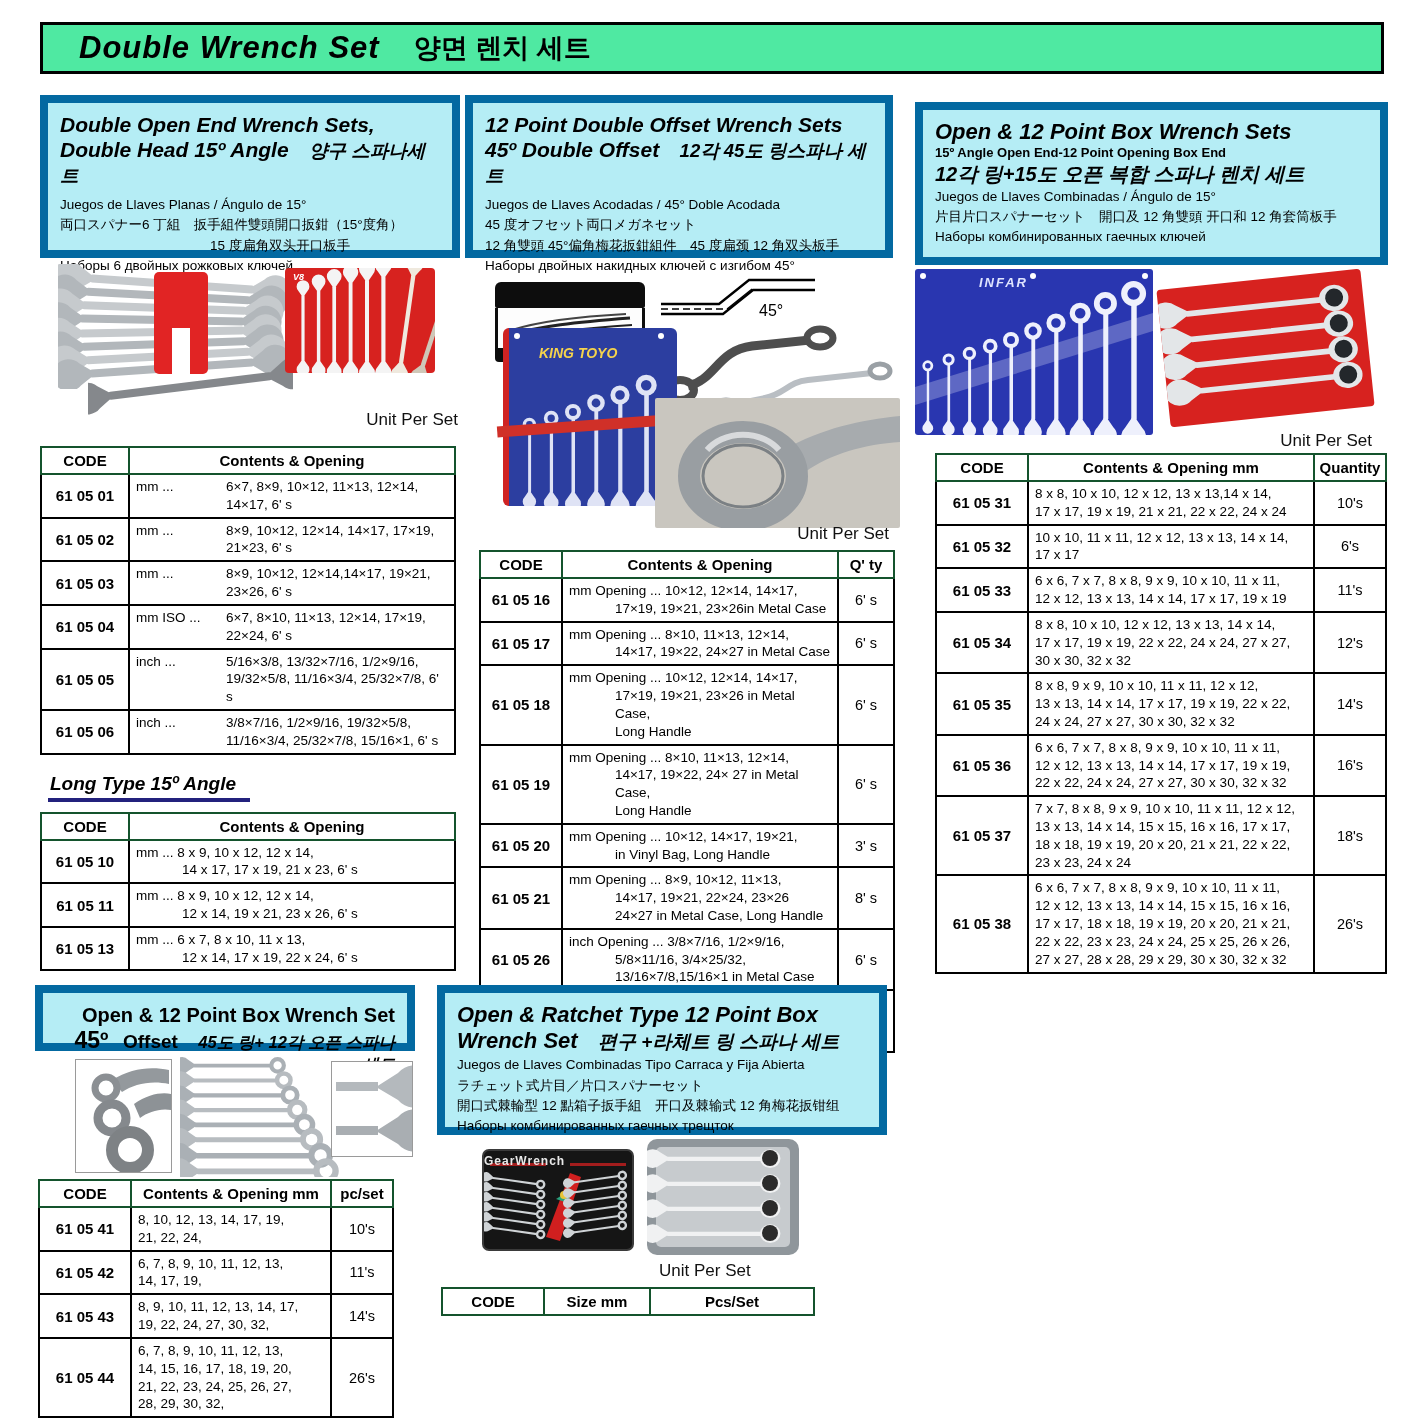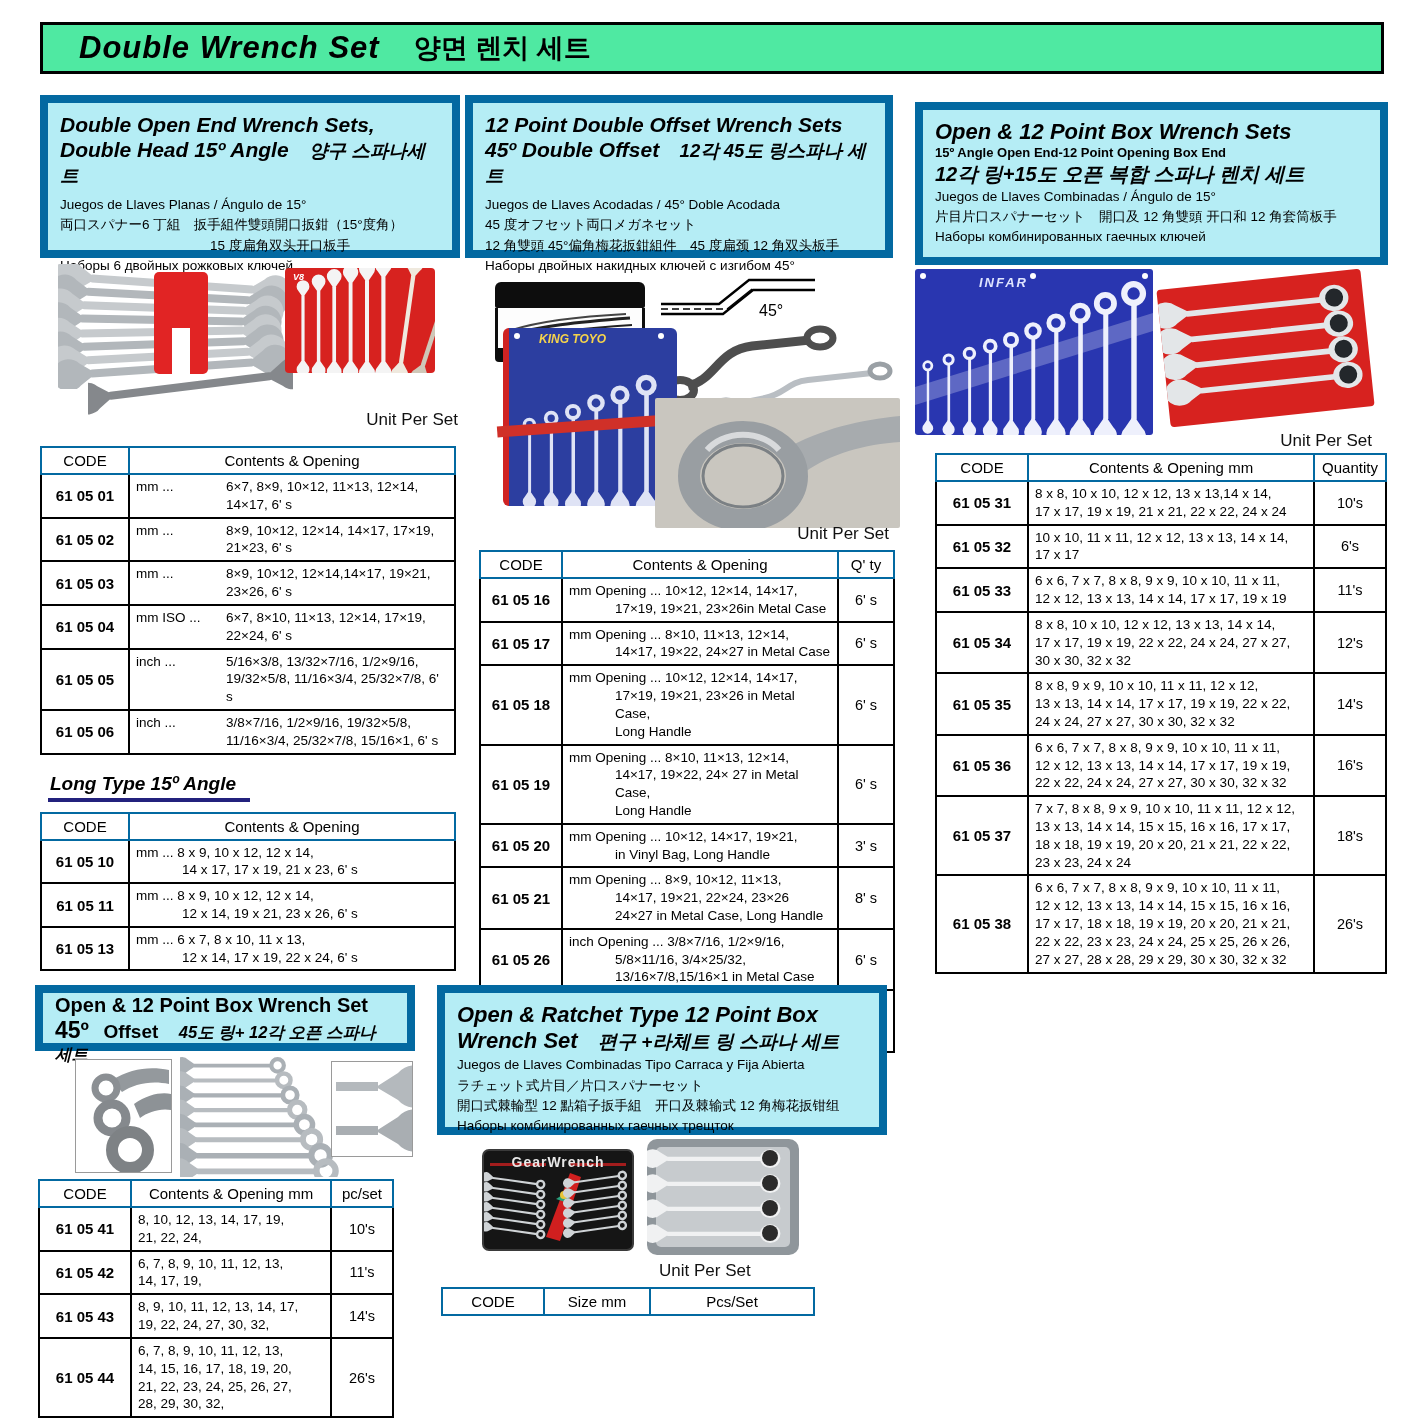--- a/index.html
+++ b/index.html
@@ -26,21 +26,21 @@
   .sub.indent{padding-left:150px;}
   .t-upright{font-style:normal;}
   .deg-big{font-size:23px;font-weight:bold;}
   
   .imgzone{position:relative;}
   .imgzone .ab{position:absolute;}
   .unitlabel{position:absolute;font-size:17px;color:#111;}
   .frame{background:#fff;border:1px solid #9a9a9a;}
   
   .ptable{border-collapse:collapse;background:#fff;table-layout:fixed;}
-  .ptable th{border:2px solid #0369a1;font-weight:normal;font-size:15px;padding:4px 3px;}
+  .ptable th{border:2px solid #14532d;font-weight:bold;font-size:15px;padding:4px 3px;}
   .ptable td{border:2px solid #000;vertical-align:middle;}
   .c-code{text-align:center;font-weight:bold;font-size:15px;padding:2px 3px;}
   .c-body{font-size:13.5px;line-height:1.32;padding:3px 6px;}
   .c-qty{text-align:center;font-size:14.5px;padding:2px 3px;}
   .pre{white-space:pre-line;}
   .hang{white-space:pre-line;padding-left:3.4em;text-indent:-3.4em;}
   .cellflex{display:flex;}
   .prefix{flex:0 0 auto;min-width:86px;white-space:nowrap;padding-right:4px;}
   .cont{flex:1;}
   .longtitle{
@@ -51,21 +51,21 @@
   .red-tray{background:#d7221f;border-radius:4px;position:relative;}
   .brand{position:absolute;font-weight:bold;font-style:italic;}
   .blue-bag{background:#2c3ea0;border-radius:6px;position:relative;border-left:6px solid #cf2323;}
   .strap{position:absolute;left:-12px;top:92px;width:185px;height:11px;background:#d03028;transform:rotate(-4deg);}
   .blue-roll{background:#2936b0;border-radius:3px;position:relative;}
   .case-lid{background:#0d0d0d;border-radius:6px 6px 2px 2px;height:26px;}
   .case-mid{background:#fdfdfd;height:40px;border-left:3px solid #0d0d0d;border-right:3px solid #0d0d0d;box-sizing:border-box;}
   .case-base{background:#0d0d0d;border-radius:0 0 4px 4px;height:14px;}
   .closeup{background:#c9c6bf;border-radius:2px;position:relative;overflow:hidden;}
   .gw-card{background:#151515;border:2px solid #3a3a3a;border-radius:7px;position:relative;overflow:hidden;}
-  .gw-brand{position:absolute;top:3px;left:0;right:0;text-align:center;color:#e8e8e8;font-size:14px;font-weight:bold;letter-spacing:1px;}
+  .gw-brand{position:absolute;top:3px;left:0;right:0;text-align:left;color:#e8e8e8;font-size:12px;font-weight:bold;letter-spacing:1px;}
   .gray-tray{background:#8f969b;border-radius:10px;position:relative;}
   .gray-tray .inner{position:absolute;left:9px;top:8px;right:9px;bottom:8px;background:#c7cbce;border-radius:5px;}
 </style>
 </head>
 <body>
 
 <svg width="0" height="0" style="position:absolute" aria-hidden="true">
   <defs>
     <g id="doe">
       <path d="M24,20 L8,9 A16,16 0 1 0 8,31 Z"></path>
@@ -276,21 +276,21 @@
     </svg>
     <svg class="ab" style="left:195px;top:52px;" width="240" height="110" viewBox="0 0 240 110">
       <ellipse cx="20" cy="80" rx="14" ry="10" fill="none" stroke="#4e4e4e" stroke-width="8"></ellipse>
       <path d="M28,76 C55,70 58,40 92,36 L150,30" stroke="#4e4e4e" stroke-width="9" fill="none"></path>
       <ellipse cx="160" cy="28" rx="13" ry="9" fill="none" stroke="#4e4e4e" stroke-width="7"></ellipse>
       <ellipse cx="66" cy="97" rx="11" ry="7" fill="none" stroke="#9aa0a5" stroke-width="5"></ellipse>
       <path d="M76,94 L105,88 C125,84 128,72 148,70 L212,63" stroke="#b9bec3" stroke-width="6" fill="none"></path>
       <ellipse cx="220" cy="61" rx="10" ry="7" fill="none" stroke="#9aa0a5" stroke-width="5"></ellipse>
     </svg>
     <div class="blue-bag ab" style="left:38px;top:70px;width:168px;height:178px;">
-      <span class="brand" style="left:30px;top:4px;color:#f5d34c;font-size:12px;">KING TOYO</span>
+      <span class="brand" style="left:30px;top:17px;color:#f5d34c;font-size:14px;">KING TOYO</span>
       <svg width="162" height="178" viewBox="0 0 162 178">
         <circle cx="8" cy="8" r="3" fill="#fff"></circle>
           <circle cx="152" cy="8" r="3" fill="#fff"></circle>
         <use href="#combo" color="#dfe3f5" fill="#dfe3f5" transform="translate(12,172) rotate(-90) scale(0.42)"></use>
         <use href="#combo" color="#dfe3f5" fill="#dfe3f5" transform="translate(33,173) rotate(-90) scale(0.46)"></use>
         <use href="#combo" color="#dfe3f5" fill="#dfe3f5" transform="translate(54,174) rotate(-90) scale(0.50)"></use>
         <use href="#combo" color="#dfe3f5" fill="#dfe3f5" transform="translate(76,174) rotate(-90) scale(0.55)"></use>
         <use href="#combo" color="#dfe3f5" fill="#dfe3f5" transform="translate(99,175) rotate(-90) scale(0.60)"></use>
         <use href="#combo" color="#dfe3f5" fill="#dfe3f5" transform="translate(124,176) rotate(-90) scale(0.66)"></use>
       </svg>
@@ -502,21 +502,21 @@
 17 x 17, 18 x 18, 19 x 19, 20 x 20, 21 x 21,
 22 x 22, 23 x 23, 24 x 24, 25 x 25, 26 x 26,
 27 x 27, 28 x 28, 29 x 29, 30 x 30, 32 x 32</td>
       <td class="c-qty">26's</td>
     </tr>
   </tbody>
     </table>
 </div>
 
 <div class="sec" style="left:35px;top:985px;width:380px;">
-  <div class="hbox" style="height:66px;padding-top:0;">
+  <div class="hbox" style="height:66px;padding-top:10px;text-align:right;">
     <div class="t1 t-upright" style="font-size:20px;">Open &amp; 12 Point Box Wrench Set</div>
     <div>
       <span class="deg-big">45º</span>
       <span style="font-size:19px;font-weight:bold;margin-left:10px;">Offset</span>
       <span class="tko" style="font-size:16.5px;">45도 링+ 12각 오픈 스파나 세트</span>
     </div>
   </div>
 
   <div class="imgzone" style="height:128px;">
     <div class="frame ab" style="left:40px;top:8px;width:95px;height:112px;">

